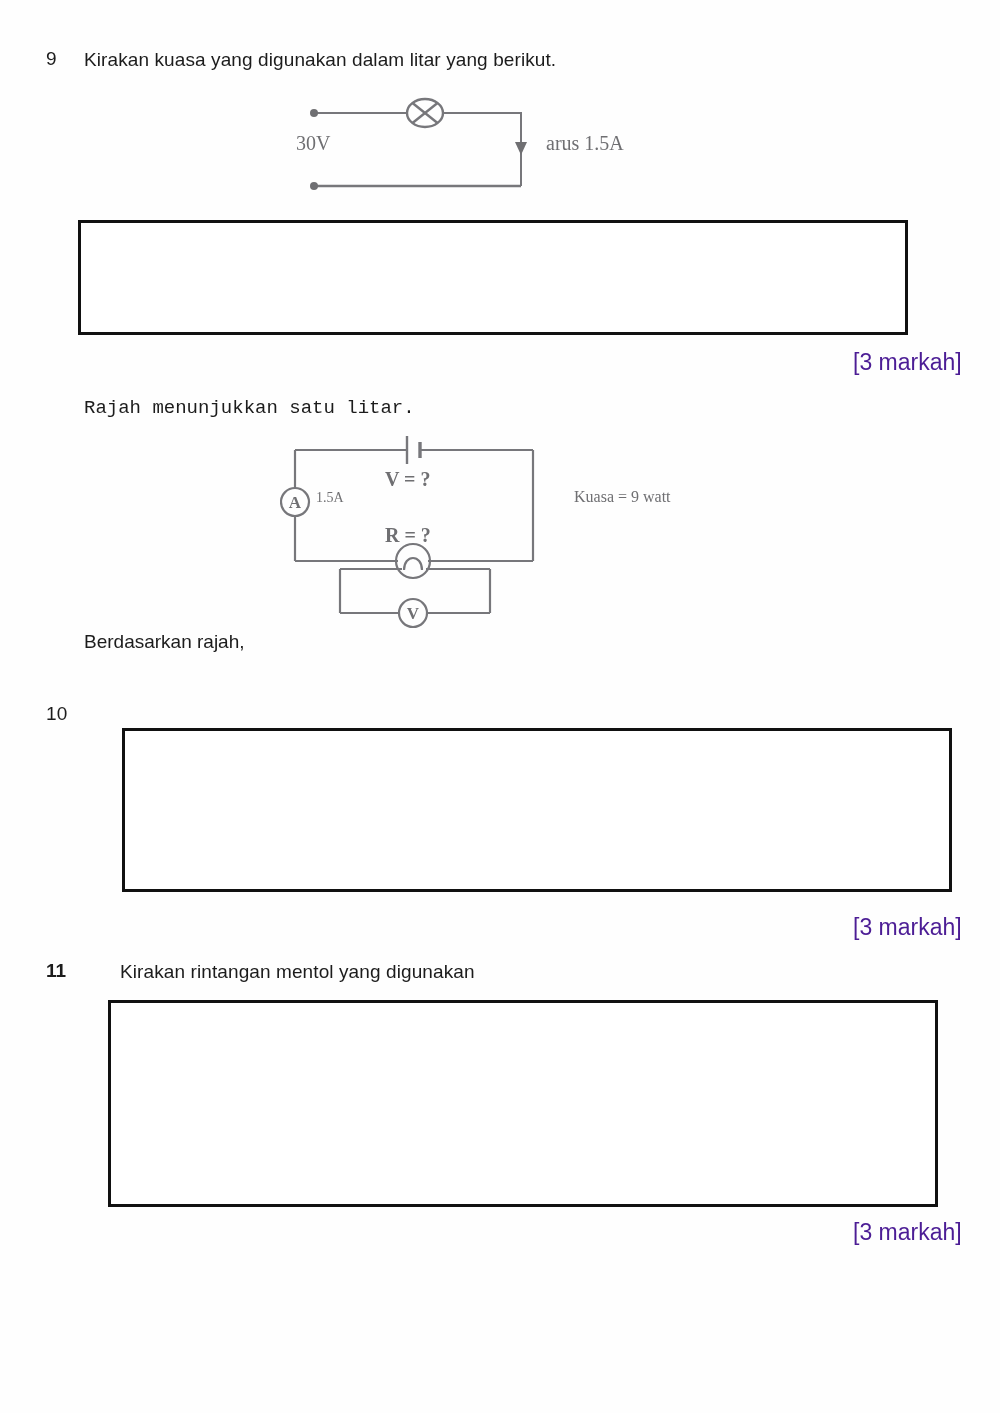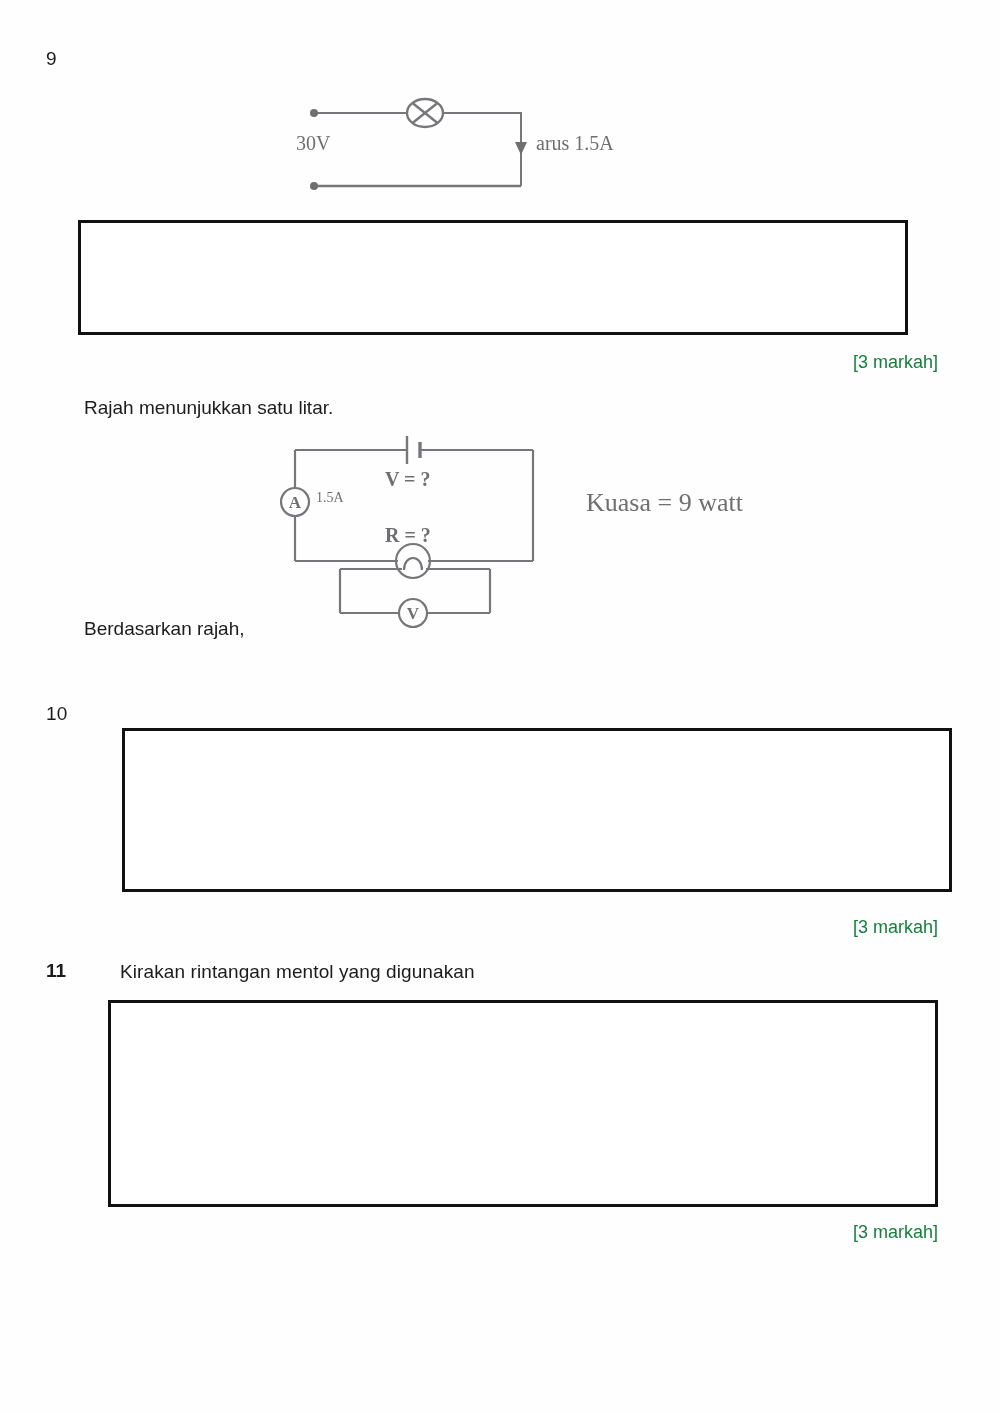--- a/index.html
+++ b/index.html
@@ -41,23 +41,23 @@
   }
   .plain {
     position: absolute;
     font-size: 19px;
     line-height: 24px;
     color: #1c1c1c;
     white-space: nowrap;
   }
   .marks {
     position: absolute;
-    font-size: 18px;
+    font-size: 23px;
     line-height: 22px;
-    color: #15803d;
+    color: #4c1d95;
     white-space: nowrap;
   }
 
   
   .answer-box {
     position: absolute;
     border: 3px solid #111111;
     background: #ffffff;
     box-sizing: border-box;
   }
@@ -75,20 +75,21 @@
     color: #6f6f72;
     white-space: nowrap;
   }
 </style>
 </head>
 <body>
 
 <div class="page">
 
   <div class="qnum" style="left:46px; top:48px;">9</div>
+  <div class="qtext" style="left:84px; top:48px;">Kirakan kuasa yang digunakan dalam litar yang berikut.</div>
 
   <div class="circuit" style="left:290px; top:92px; width:340px; height:110px;text-align:center;">
     <svg width="340" height="110" viewBox="0 0 340 110">
       <g stroke="#77777b" fill="none" stroke-width="2">
 
         <line x1="24" y1="21" x2="118" y2="21"></line>
 
         <line x1="152" y1="21" x2="232" y2="21"></line>
 
         <line x1="231" y1="21" x2="231" y2="94"></line>
@@ -99,27 +100,27 @@
         <line x1="122.5" y1="11" x2="147.5" y2="31" stroke-width="2.4"></line>
         <line x1="147.5" y1="11" x2="122.5" y2="31" stroke-width="2.4"></line>
       </g>
 
       <circle cx="24" cy="21" r="4" fill="#6f6f72" stroke="none"></circle>
       <circle cx="24" cy="94" r="4" fill="#6f6f72" stroke="none"></circle>
 
       <polygon points="231,63 225,50 237,50" fill="#6f6f72" stroke="none"></polygon>
     </svg>
     <div class="diagram-label" style="left:6px; top:40px; font-size:20px;">30V</div>
-    <div class="diagram-label" style="left:246px; top:40px; font-size:20px;">arus 1.5A</div>
+    <div class="diagram-label" style="left:256px; top:40px; font-size:20px;">arus 1.5A</div>
   </div>
 
   <div class="answer-box" style="left:78px; top:220px; width:830px; height:115px;"></div>
   <div class="marks" style="left:853px; top:351px;">[3 markah]</div>
 
-  <div class="plain" style="left:84px; top:396px;">Rajah menunjukkan satu litar.</div>
+  <div class="plain" style="left:84px; top:396px;font-family:Liberation Mono, monospace;">Rajah menunjukkan satu litar.</div>
 
   <div class="circuit" style="left:280px; top:424px; width:460px; height:215px;">
     <svg width="460" height="215" viewBox="0 0 460 215">
       <g stroke="#77777b" fill="none" stroke-width="2.2">
 
         <line x1="15" y1="26" x2="127" y2="26"></line>
 
         <line x1="140" y1="26" x2="253" y2="26"></line>
 
         <line x1="127" y1="12" x2="127" y2="40" stroke-width="2.4"></line>
@@ -157,24 +158,24 @@
         <circle cx="133" cy="189" r="14" stroke-width="2.2"></circle>
       </g>
 
       <text x="15" y="84" text-anchor="middle" font-family="Liberation Serif, serif" font-size="17" font-weight="bold" fill="#6f6f72">A</text>
       <text x="133" y="195" text-anchor="middle" font-family="Liberation Serif, serif" font-size="17" font-weight="bold" fill="#6f6f72">V</text>
     </svg>
 
     <div class="diagram-label" style="left:105px; top:44px; font-size:20px; font-weight:bold;">V = ?</div>
     <div class="diagram-label" style="left:36px; top:66px; font-size:14px;">1.5A</div>
     <div class="diagram-label" style="left:105px; top:100px; font-size:20px; font-weight:bold;">R = ?</div>
-    <div class="diagram-label" style="left:306px; top:64px; font-size:26px;">Kuasa = 9 watt</div>
+    <div class="diagram-label" style="left:294px; top:64px; font-size:16px;">Kuasa = 9 watt</div>
   </div>
 
-  <div class="plain" style="left:84px; top:617px;">Berdasarkan rajah,</div>
+  <div class="plain" style="left:84px; top:630px;">Berdasarkan rajah,</div>
 
   <div class="qnum" style="left:46px; top:703px;text-align:right;">10</div>
   <div class="answer-box" style="left:122px; top:728px; width:830px; height:164px;"></div>
   <div class="marks" style="left:853px; top:916px;">[3 markah]</div>
 
   <div class="qnum" style="left:46px; top:960px;font-weight:bold;">11</div>
   <div class="qtext" style="left:120px; top:960px;">Kirakan rintangan mentol yang digunakan</div>
   <div class="answer-box" style="left:108px; top:1000px; width:830px; height:207px;"></div>
   <div class="marks" style="left:853px; top:1221px;">[3 markah]</div>
 

